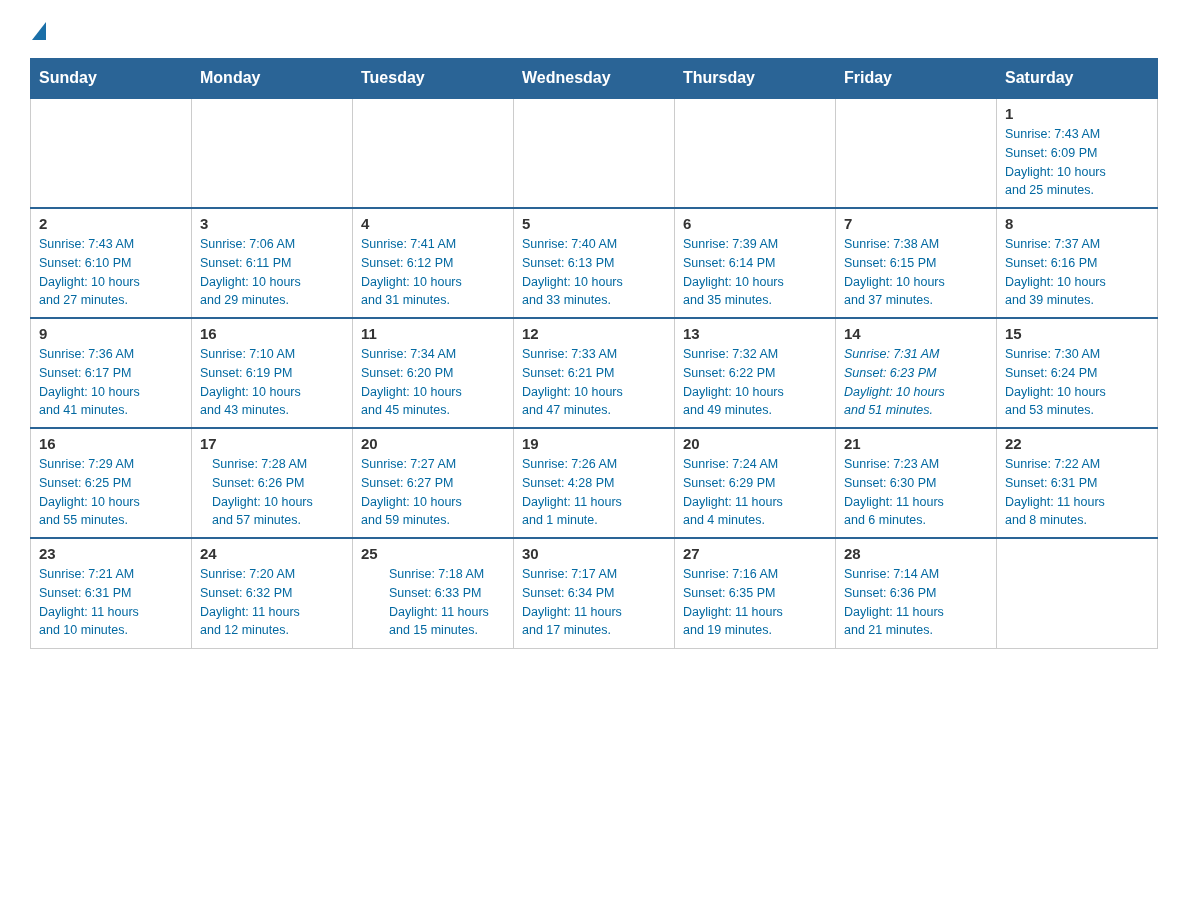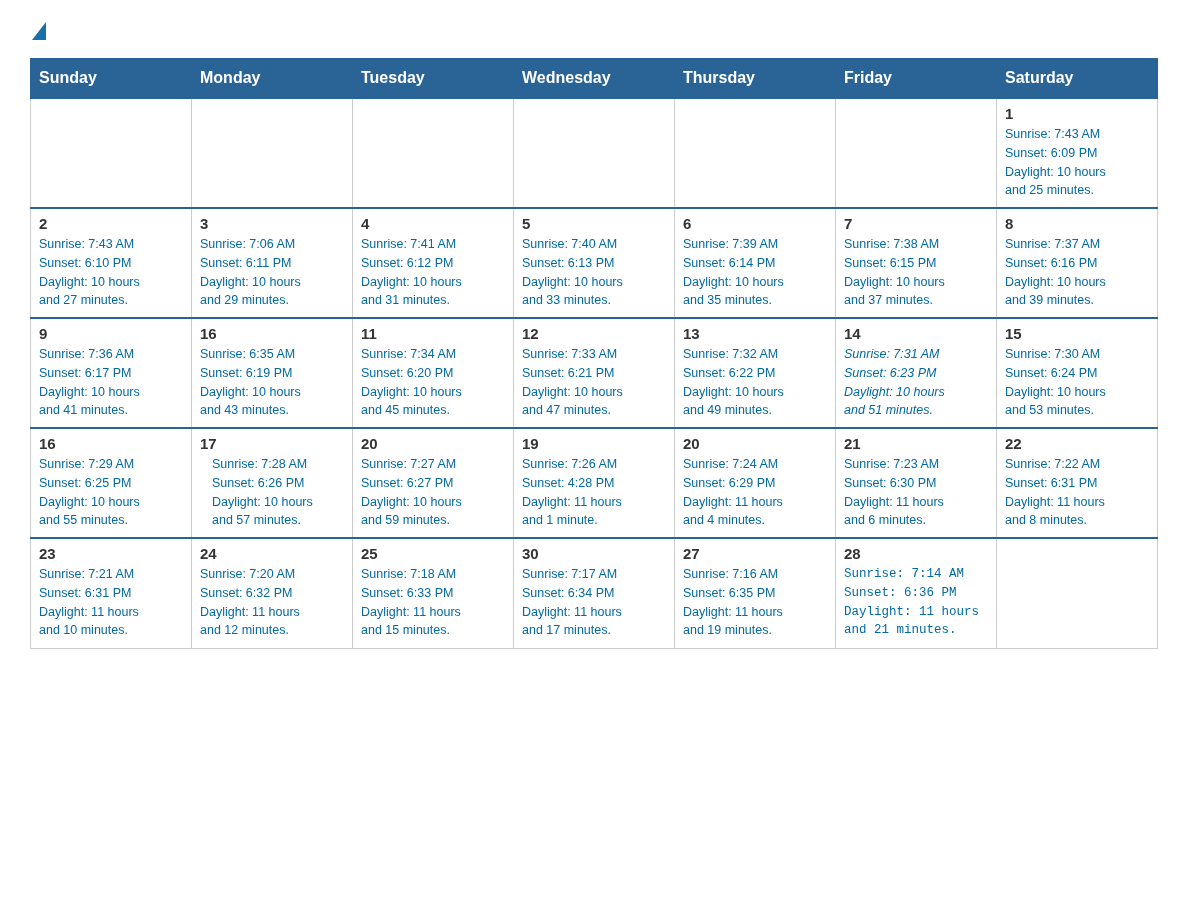--- a/index.html
+++ b/index.html
@@ -203,21 +203,21 @@
       <tr>
         <td>
           <span class="day-number">9</span>
           <div class="day-info" style="white-space: pre-line;">Sunrise: 7:36 AM
 Sunset: 6:17 PM
 Daylight: 10 hours
 and 41 minutes.</div>
         </td>
         <td>
           <span class="day-number">16</span>
-          <div class="day-info" style="white-space: pre-line;">Sunrise: 6:35 AM
+          <div class="day-info" style="white-space: pre-line;">Sunrise: 7:10 AM
 Sunset: 6:19 PM
 Daylight: 10 hours
 and 43 minutes.</div>
         </td>
         <td>
           <span class="day-number">11</span>
           <div class="day-info" style="white-space: pre-line;">Sunrise: 7:34 AM
 Sunset: 6:20 PM
 Daylight: 10 hours
 and 45 minutes.</div>
@@ -312,42 +312,42 @@
         </td>
         <td>
           <span class="day-number">24</span>
           <div class="day-info" style="white-space: pre-line;">Sunrise: 7:20 AM
 Sunset: 6:32 PM
 Daylight: 11 hours
 and 12 minutes.</div>
         </td>
         <td>
           <span class="day-number">25</span>
-          <div class="day-info" style="white-space: pre-line;">Sunrise: 7:18 AM
+          <div class="day-info" style="white-space: pre-line; margin-left: 28px;">Sunrise: 7:18 AM
 Sunset: 6:33 PM
 Daylight: 11 hours
 and 15 minutes.</div>
         </td>
         <td>
           <span class="day-number">30</span>
           <div class="day-info" style="white-space: pre-line;">Sunrise: 7:17 AM
 Sunset: 6:34 PM
 Daylight: 11 hours
 and 17 minutes.</div>
         </td>
         <td>
           <span class="day-number">27</span>
           <div class="day-info" style="white-space: pre-line;">Sunrise: 7:16 AM
 Sunset: 6:35 PM
 Daylight: 11 hours
 and 19 minutes.</div>
         </td>
         <td>
           <span class="day-number">28</span>
-          <div class="day-info" style="white-space: pre-line; font-family: Liberation Mono, monospace;">Sunrise: 7:14 AM
+          <div class="day-info" style="white-space: pre-line;">Sunrise: 7:14 AM
 Sunset: 6:36 PM
 Daylight: 11 hours
 and 21 minutes.</div>
         </td>
         <td class="empty-cell"></td>
       </tr>
     </tbody>
 </table>
 
 </body></html>

